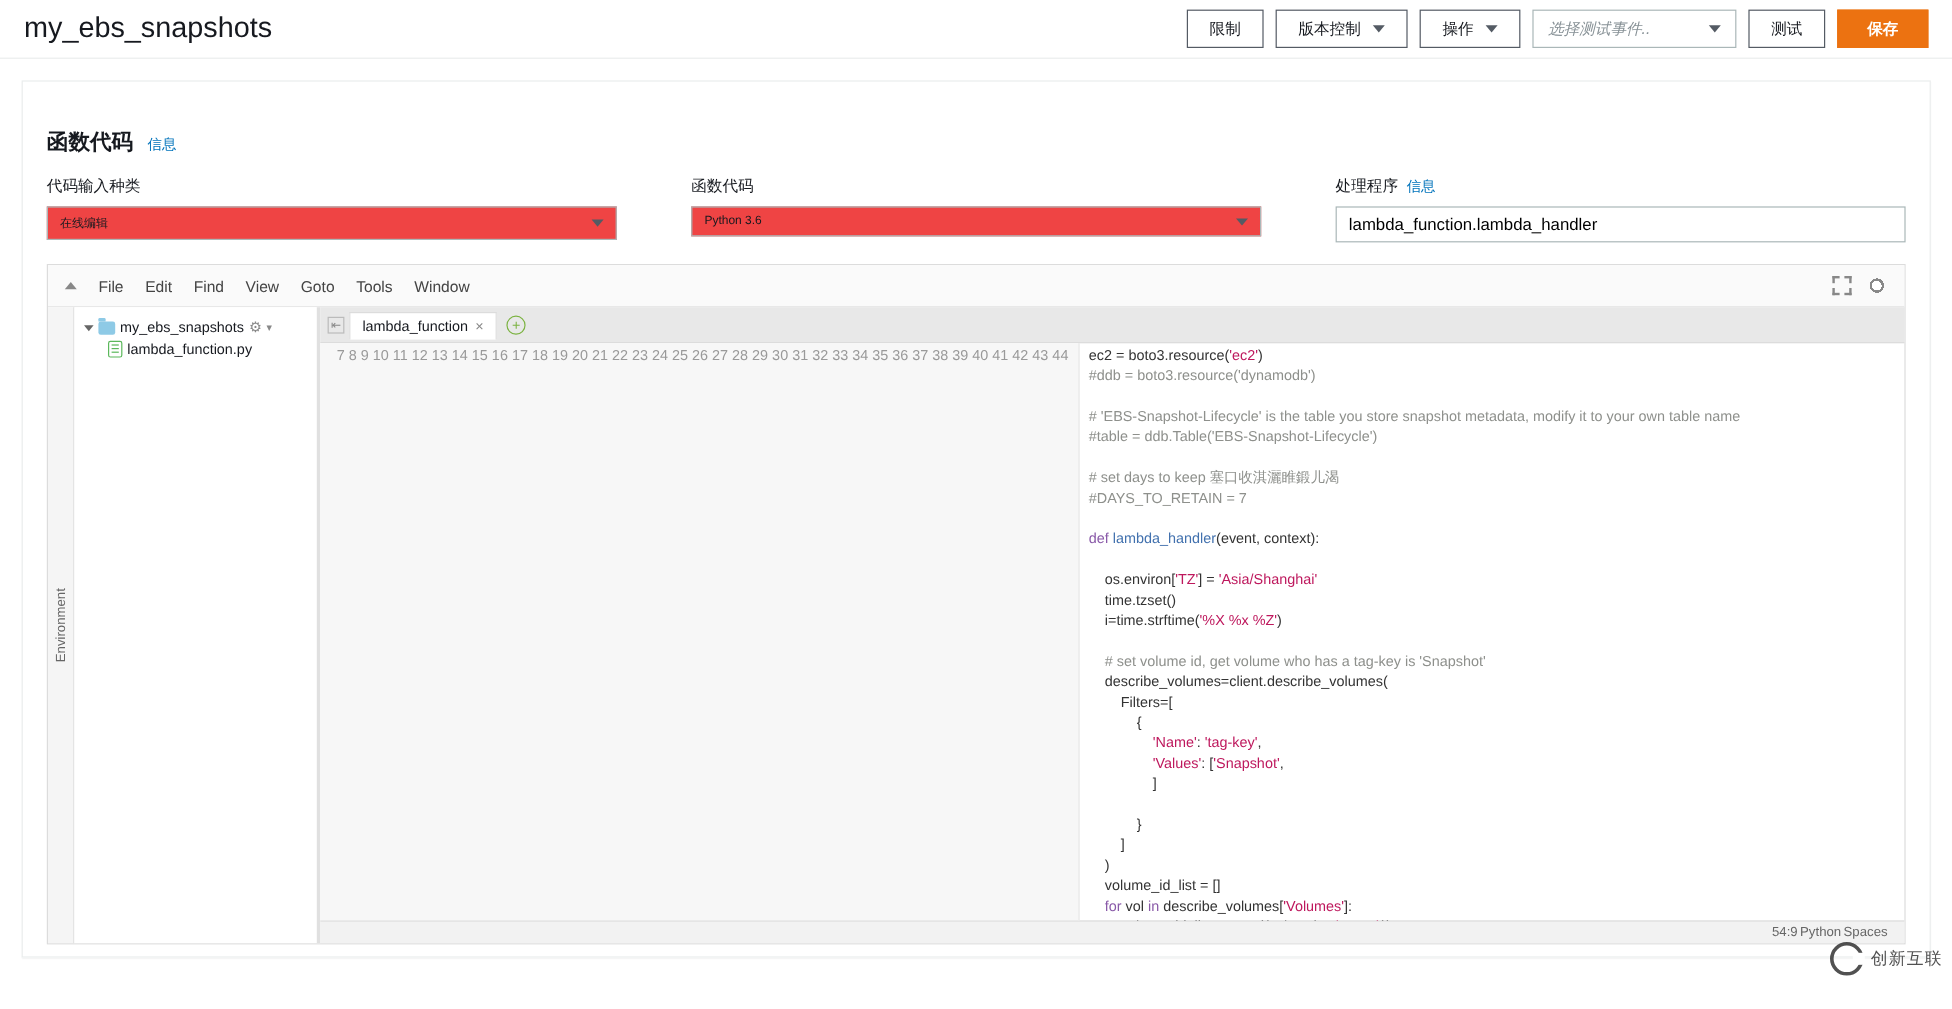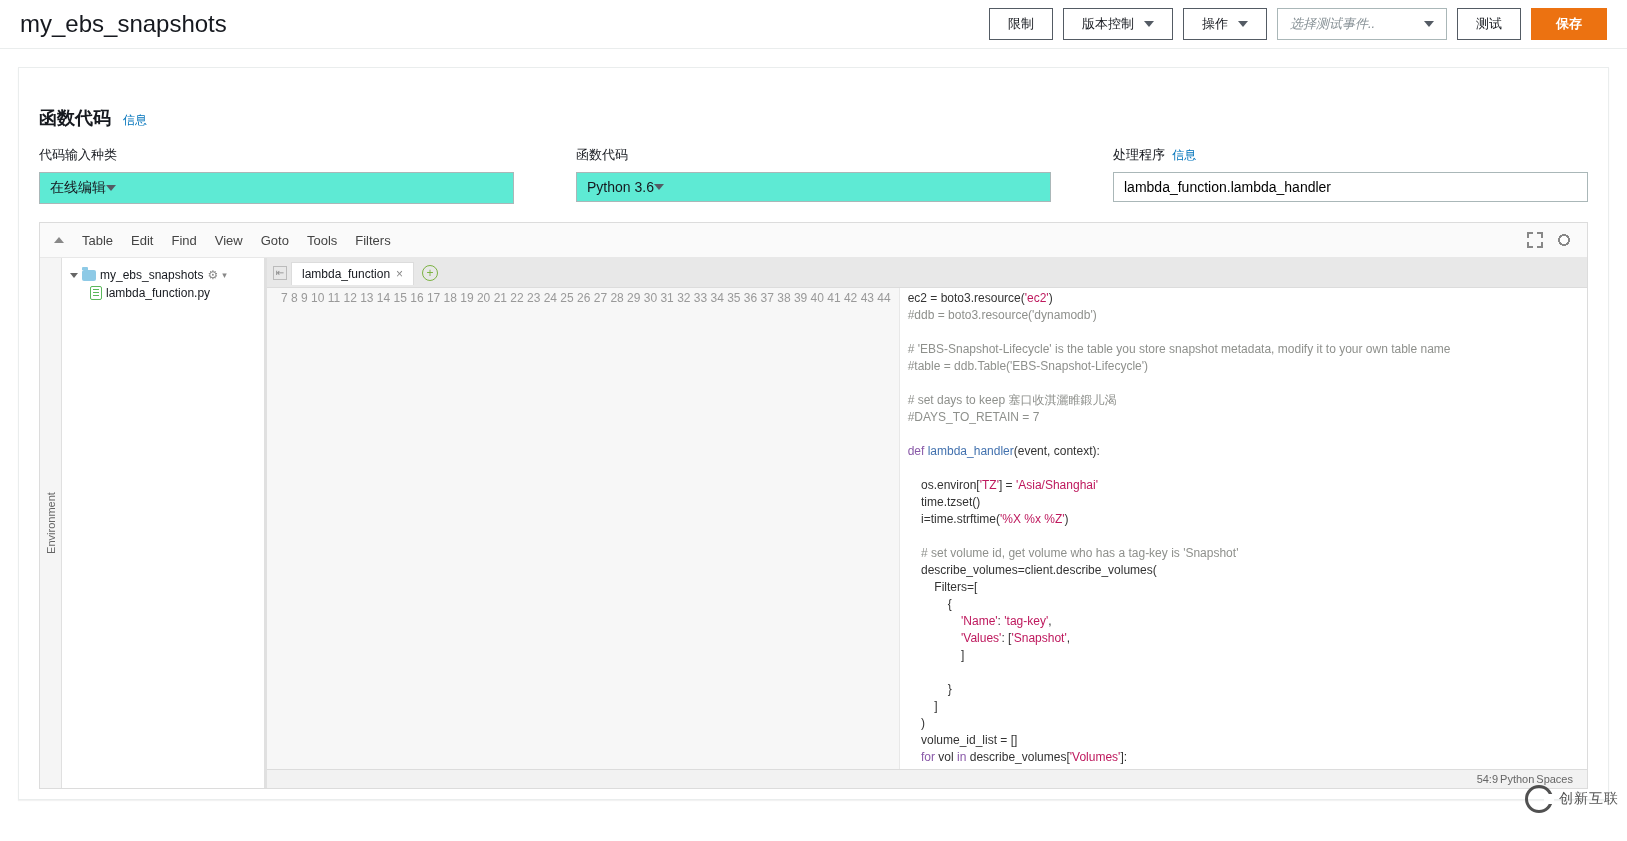--- a/index.html
+++ b/index.html
@@ -12,21 +12,21 @@
 .btn-primary{background:#ec7211;border-color:#ec7211;color:#fff;font-weight:700;padding:6px 24px;}
 .test-select{display:flex;align-items:center;justify-content:space-between;padding:6px 12px;border:1px solid #aab7b8;color:#879196;font-style:italic;min-width:170px;font-size:13px;}
 .test-select .caret{border-left:5px solid transparent;border-right:5px solid transparent;border-top:6px solid #545b64;}
 .section{margin:18px 18px;border:1px solid #eaeded;box-shadow:0 1px 1px rgba(0,0,0,.05);}
 .section-header{padding:14px 20px 16px;}
 .section-title{font-size:18px;font-weight:700;display:flex;align-items:baseline;gap:12px;margin-top:24px;}
 .info-link{color:#0073bb;font-size:12px;font-weight:400;cursor:pointer;}
 .form-row{display:flex;gap:62px;padding:0 20px 18px;}
 .form-col{flex:1;display:flex;flex-direction:column;gap:8px;}
 .form-label{font-size:13px;color:#16191f;}
-.dd{border:1px solid #aab7b8;padding:6px 10px;display:flex;align-items:center;font-size:14px;background:#5eead4;}
+.dd{border:1px solid #aab7b8;padding:6px 10px;display:flex;align-items:center;justify-content:space-between;font-size:10px;background:#ef4444;}
 .dd .caret{border-left:5px solid transparent;border-right:5px solid transparent;border-top:6px solid #545b64;}
 .text-input{border:1px solid #aab7b8;padding:6px 10px;font-size:14px;width:100%;}
 
 .editor-wrap{margin:0 20px 10px;border:1px solid #dcdcdc;position:relative;}
 .editor-menu{display:flex;align-items:center;gap:18px;padding:8px 14px;border-bottom:1px solid #e8e8e8;font-size:13px;color:#444;background:#fafafa;}
 .editor-menu .arrow-up{border-left:5px solid transparent;border-right:5px solid transparent;border-bottom:6px solid #888;cursor:pointer;}
 .editor-tools{margin-left:auto;display:flex;gap:12px;align-items:center;}
 .icon-fullscreen{width:16px;height:16px;display:grid;grid-template:1fr 1fr/1fr 1fr;gap:4px;cursor:pointer;}
 .icon-fullscreen span{border:2px solid #888;}
 .icon-fullscreen span:nth-child(1){border-right:none;border-bottom:none}
@@ -121,27 +121,27 @@
     </div>
     <div class="form-col">
       <label class="form-label"><span>处理程序</span>&nbsp;&nbsp;<span class="info-link">信息</span></label>
       <input class="text-input" value="lambda_function.lambda_handler" style="">
     </div>
   </div>
 
   <div class="editor-wrap">
     <div class="editor-menu">
       <span class="arrow-up"></span>
-      <span>Table</span>
+      <span>File</span>
       <span>Edit</span>
       <span>Find</span>
       <span>View</span>
       <span>Goto</span>
       <span>Tools</span>
-      <span>Filters</span>
+      <span>Window</span>
       <div class="editor-tools">
         <div class="icon-fullscreen">
             <span></span>
             <span></span>
             <span></span>
             <span></span>
           </div>
         <div class="gear"></div>
       </div>
     </div>

